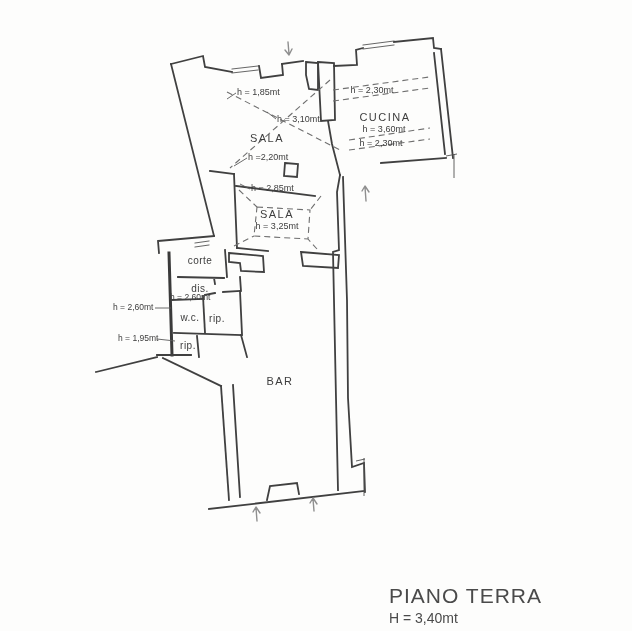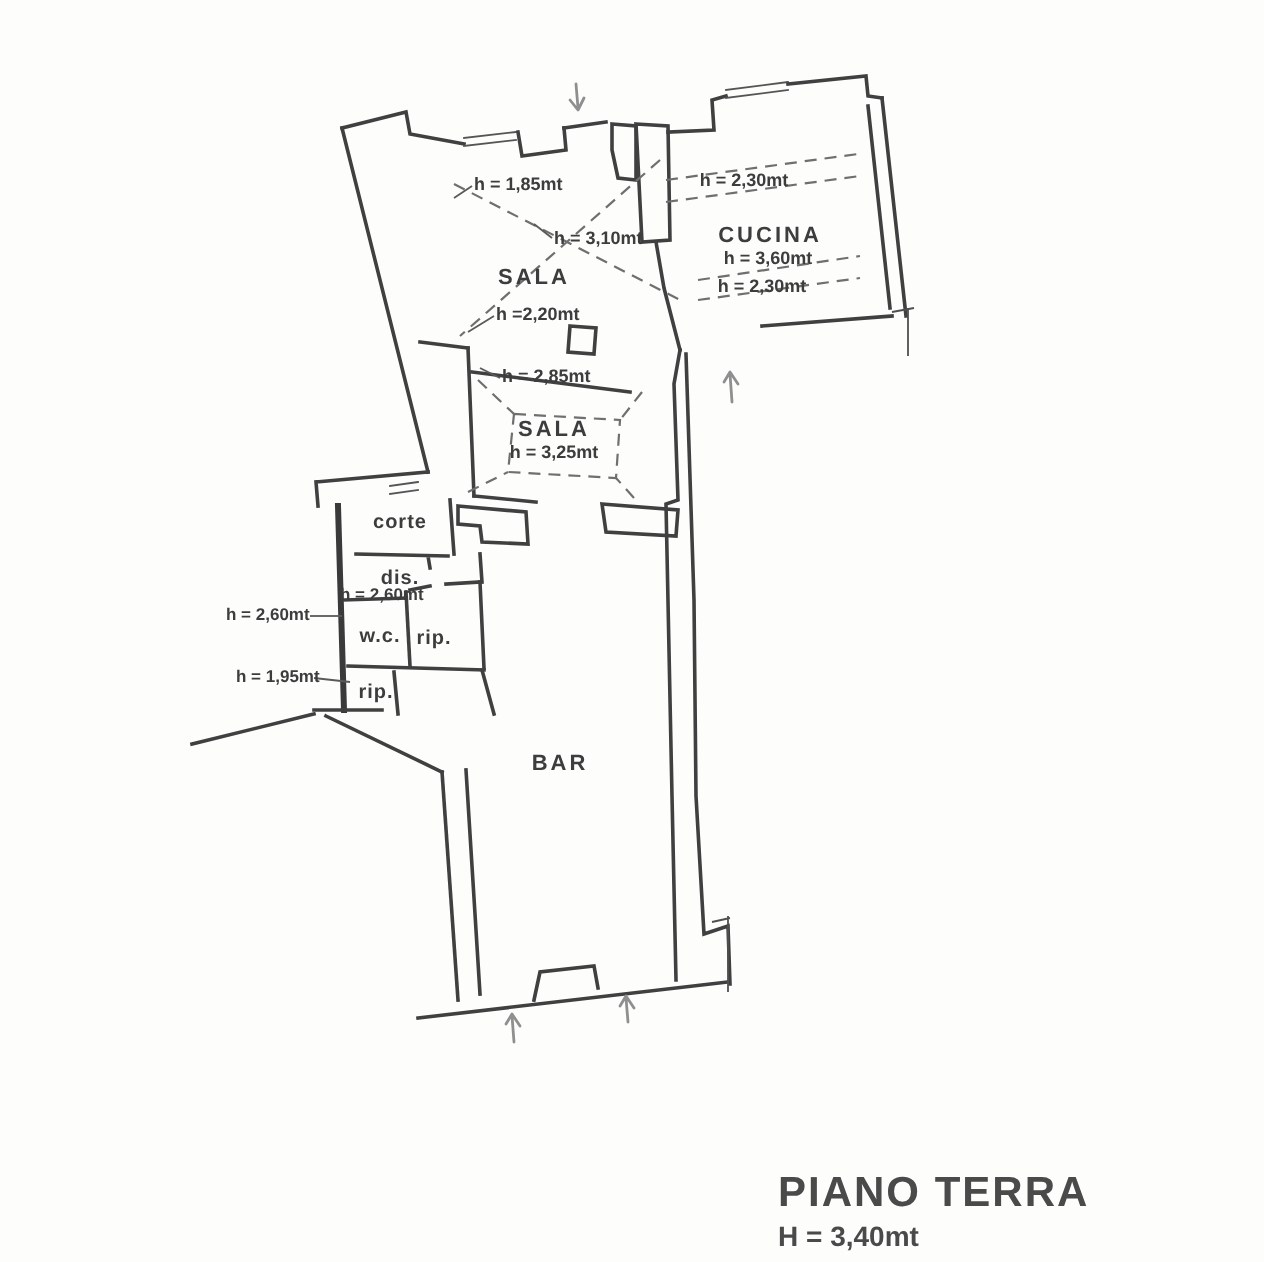--- a/index.html
+++ b/index.html
@@ -1,17 +1,17 @@
 <!DOCTYPE html>
 <html><head>
 <meta charset="utf-8">
 <style>
   html,body{margin:0;padding:0;background:#ffffff;}
   body{width:632px;height:631px;overflow:hidden;font-family:"Liberation Sans",sans-serif;}
-  .sheet{position:relative;width:632px;height:631px;background:#fdfdfc;font-weight:bold;}
+  .sheet{position:relative;width:632px;height:631px;background:#fdfdfc;}
   svg{display:block;}
   .wall{fill:none;stroke:#404040;stroke-width:1.8;stroke-linejoin:miter;stroke-linecap:square;}
   .wall-thick{fill:none;stroke:#3a3a3a;stroke-width:3;stroke-linecap:square;}
   .wall-thin{fill:none;stroke:#555555;stroke-width:0.9;stroke-linecap:square;}
   .dash{fill:none;stroke:#6f6f6f;stroke-width:1.1;stroke-dasharray:6 4;}
   .leader{fill:none;stroke:#5a5a5a;stroke-width:0.9;}
   .arrow{fill:none;stroke:#8f8f8f;stroke-width:1.4;stroke-linecap:round;stroke-linejoin:round;}
   .tick{fill:none;stroke:#505050;stroke-width:0.9;}
   text{fill:#3d3d3d;}
   .lbl{font-size:9px;}

